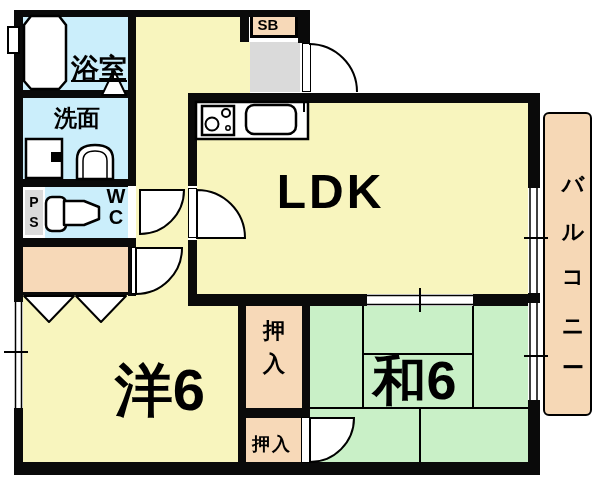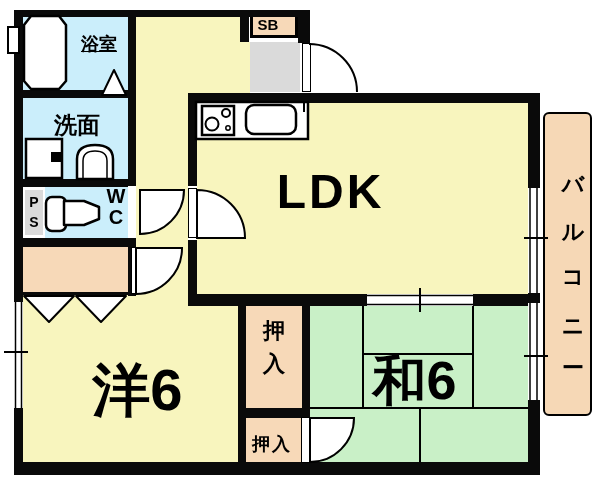--- a/index.html
+++ b/index.html
@@ -119,25 +119,25 @@
 
     <g stroke="#000" stroke-width="2">
       <line x1="363" y1="306" x2="363" y2="408"></line>
       <line x1="473" y1="306" x2="473" y2="408"></line>
       <line x1="363" y1="354" x2="473" y2="354"></line>
       <line x1="310" y1="408" x2="528" y2="408"></line>
       <line x1="420" y1="408" x2="420" y2="462"></line>
     </g>
   </svg>
 
-  <div class="lbl" style="left:68px;top:32px;width:62px;font-size:18px;text-decoration:underline;">浴室</div>
-  <div class="lbl" style="left:42px;top:110px;width:70px;font-size:23px;">洗面</div>
+  <div class="lbl" style="left:68px;top:50px;width:62px;font-size:28px;text-decoration:underline;">浴室</div>
+  <div class="lbl" style="left:42px;top:103px;width:70px;font-size:23px;">洗面</div>
   <div class="lbl" style="left:244px;top:16px;width:48px;font-size:15px;">SB</div>
   <div class="lbl" style="left:238px;top:164px;width:185px;font-size:48px;letter-spacing:3px;">LDK</div>
-  <div class="lbl" style="left:70px;top:352px;width:135px;font-size:58px;">洋6</div>
+  <div class="lbl" style="left:70px;top:352px;width:135px;font-size:58px;text-align:right;">洋6</div>
   <div class="lbl" style="left:352px;top:345px;width:125px;font-size:54px;">和6</div>
   <div class="lbl" style="left:546px;top:134px;width:42px;height:270px;font-size:22px;letter-spacing:24px;writing-mode:vertical-rl;text-orientation:upright;">バルコニー</div>
   <div class="lbl" style="left:242px;top:432px;width:60px;font-size:18px;letter-spacing:2px;">押入</div>
 
   <div class="lbl" style="left:103px;top:186px;width:26px;font-size:20px;line-height:21px;">
     <span>W</span><br>
     <span>C</span>
   </div>
   <div class="lbl" style="left:25px;top:192px;width:18px;font-size:14px;line-height:20px;">
     <span>P</span><br>

